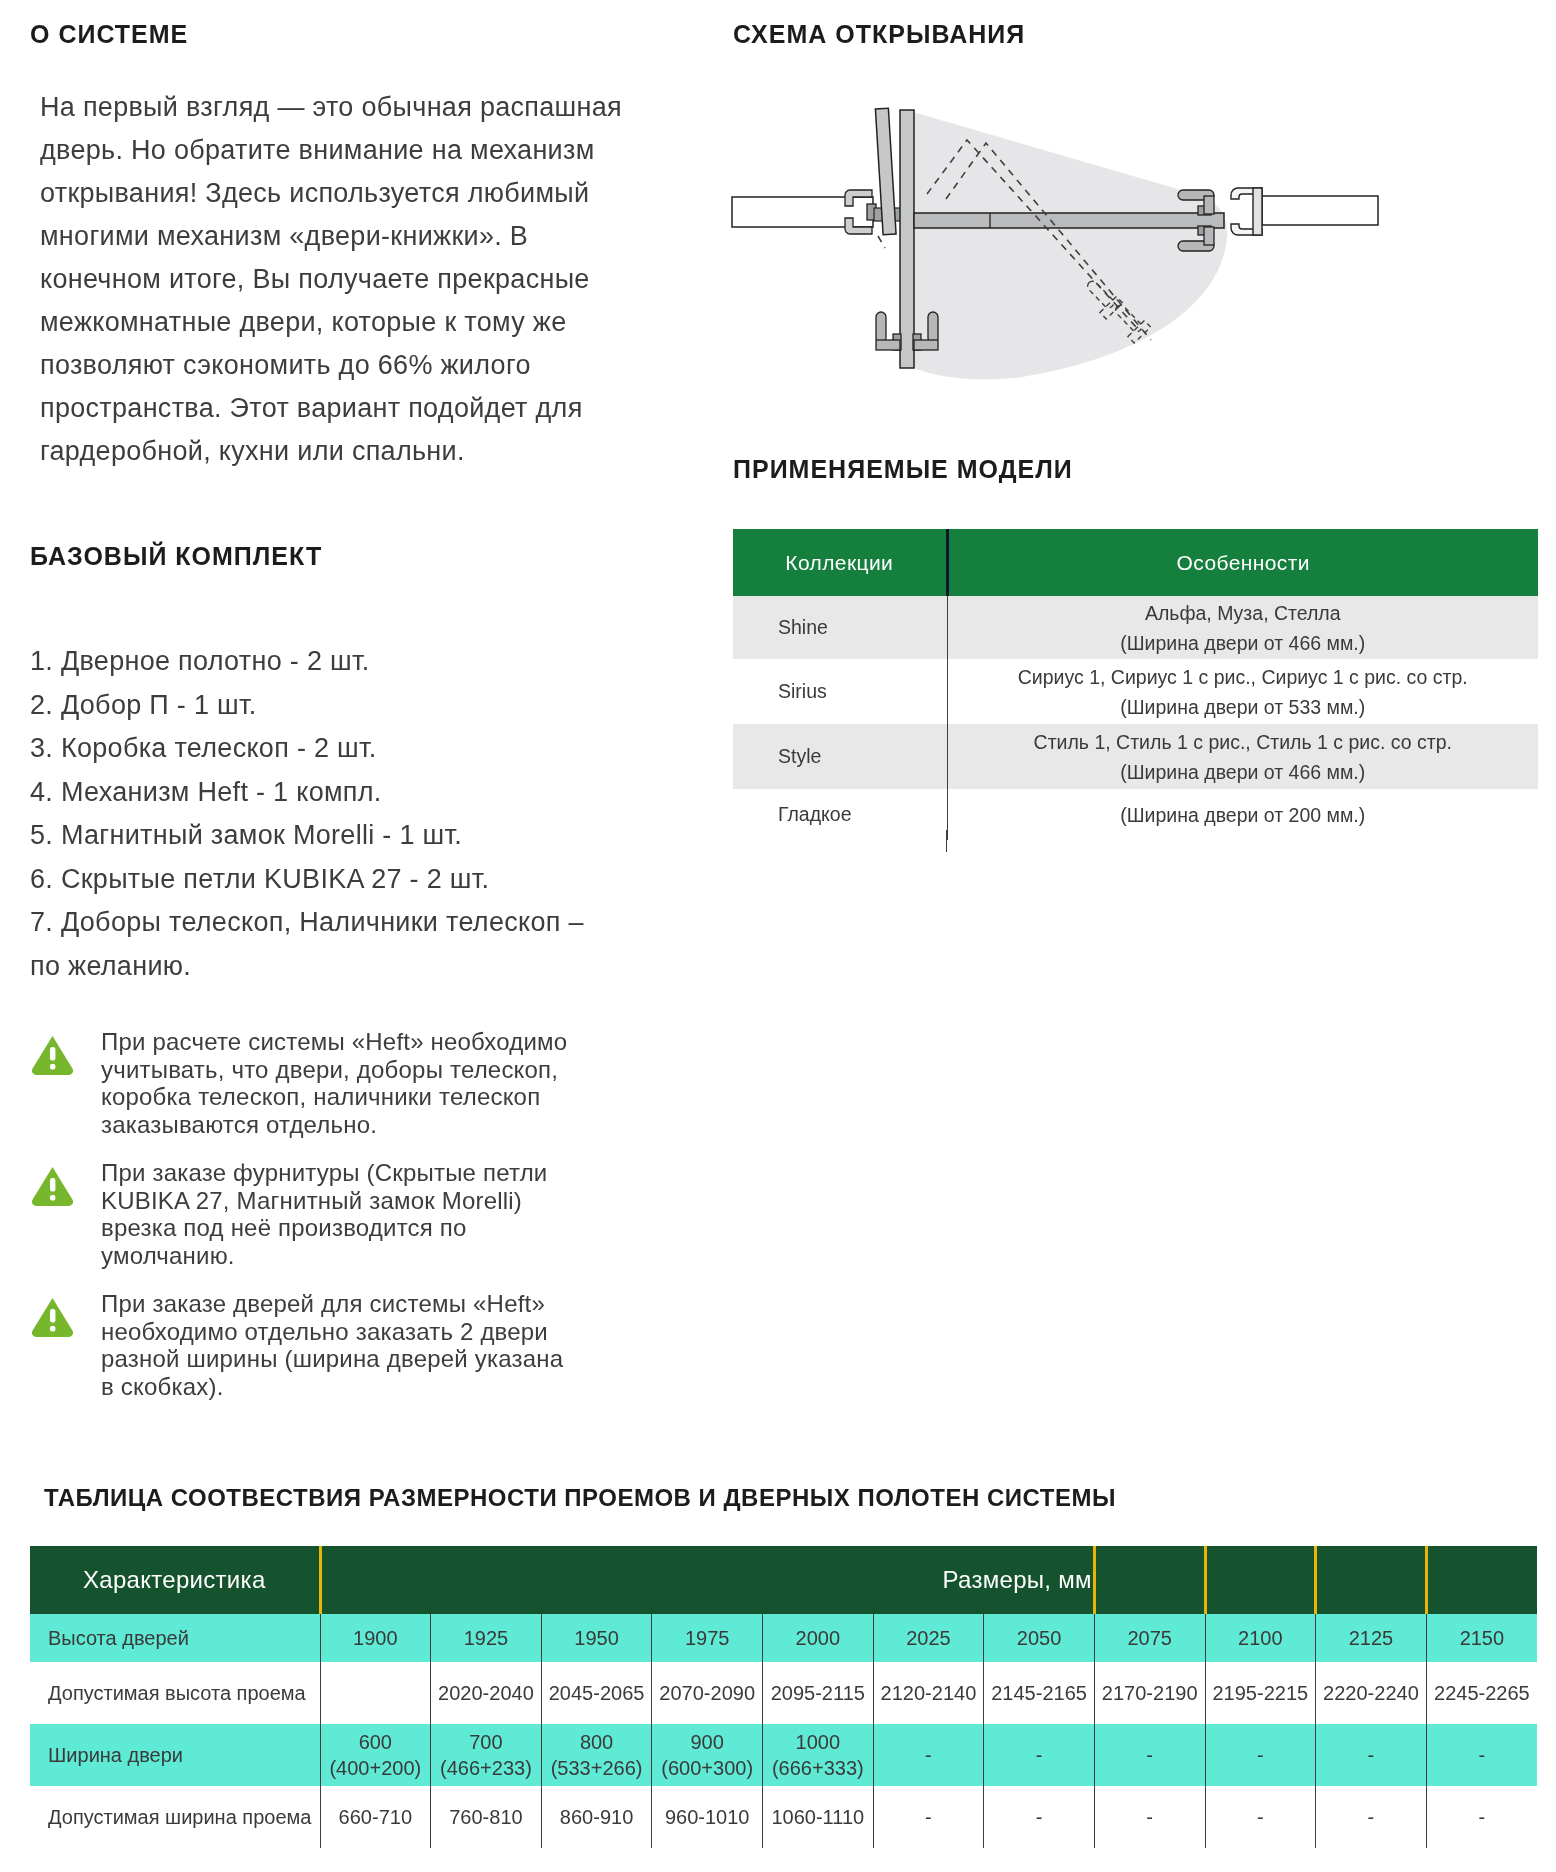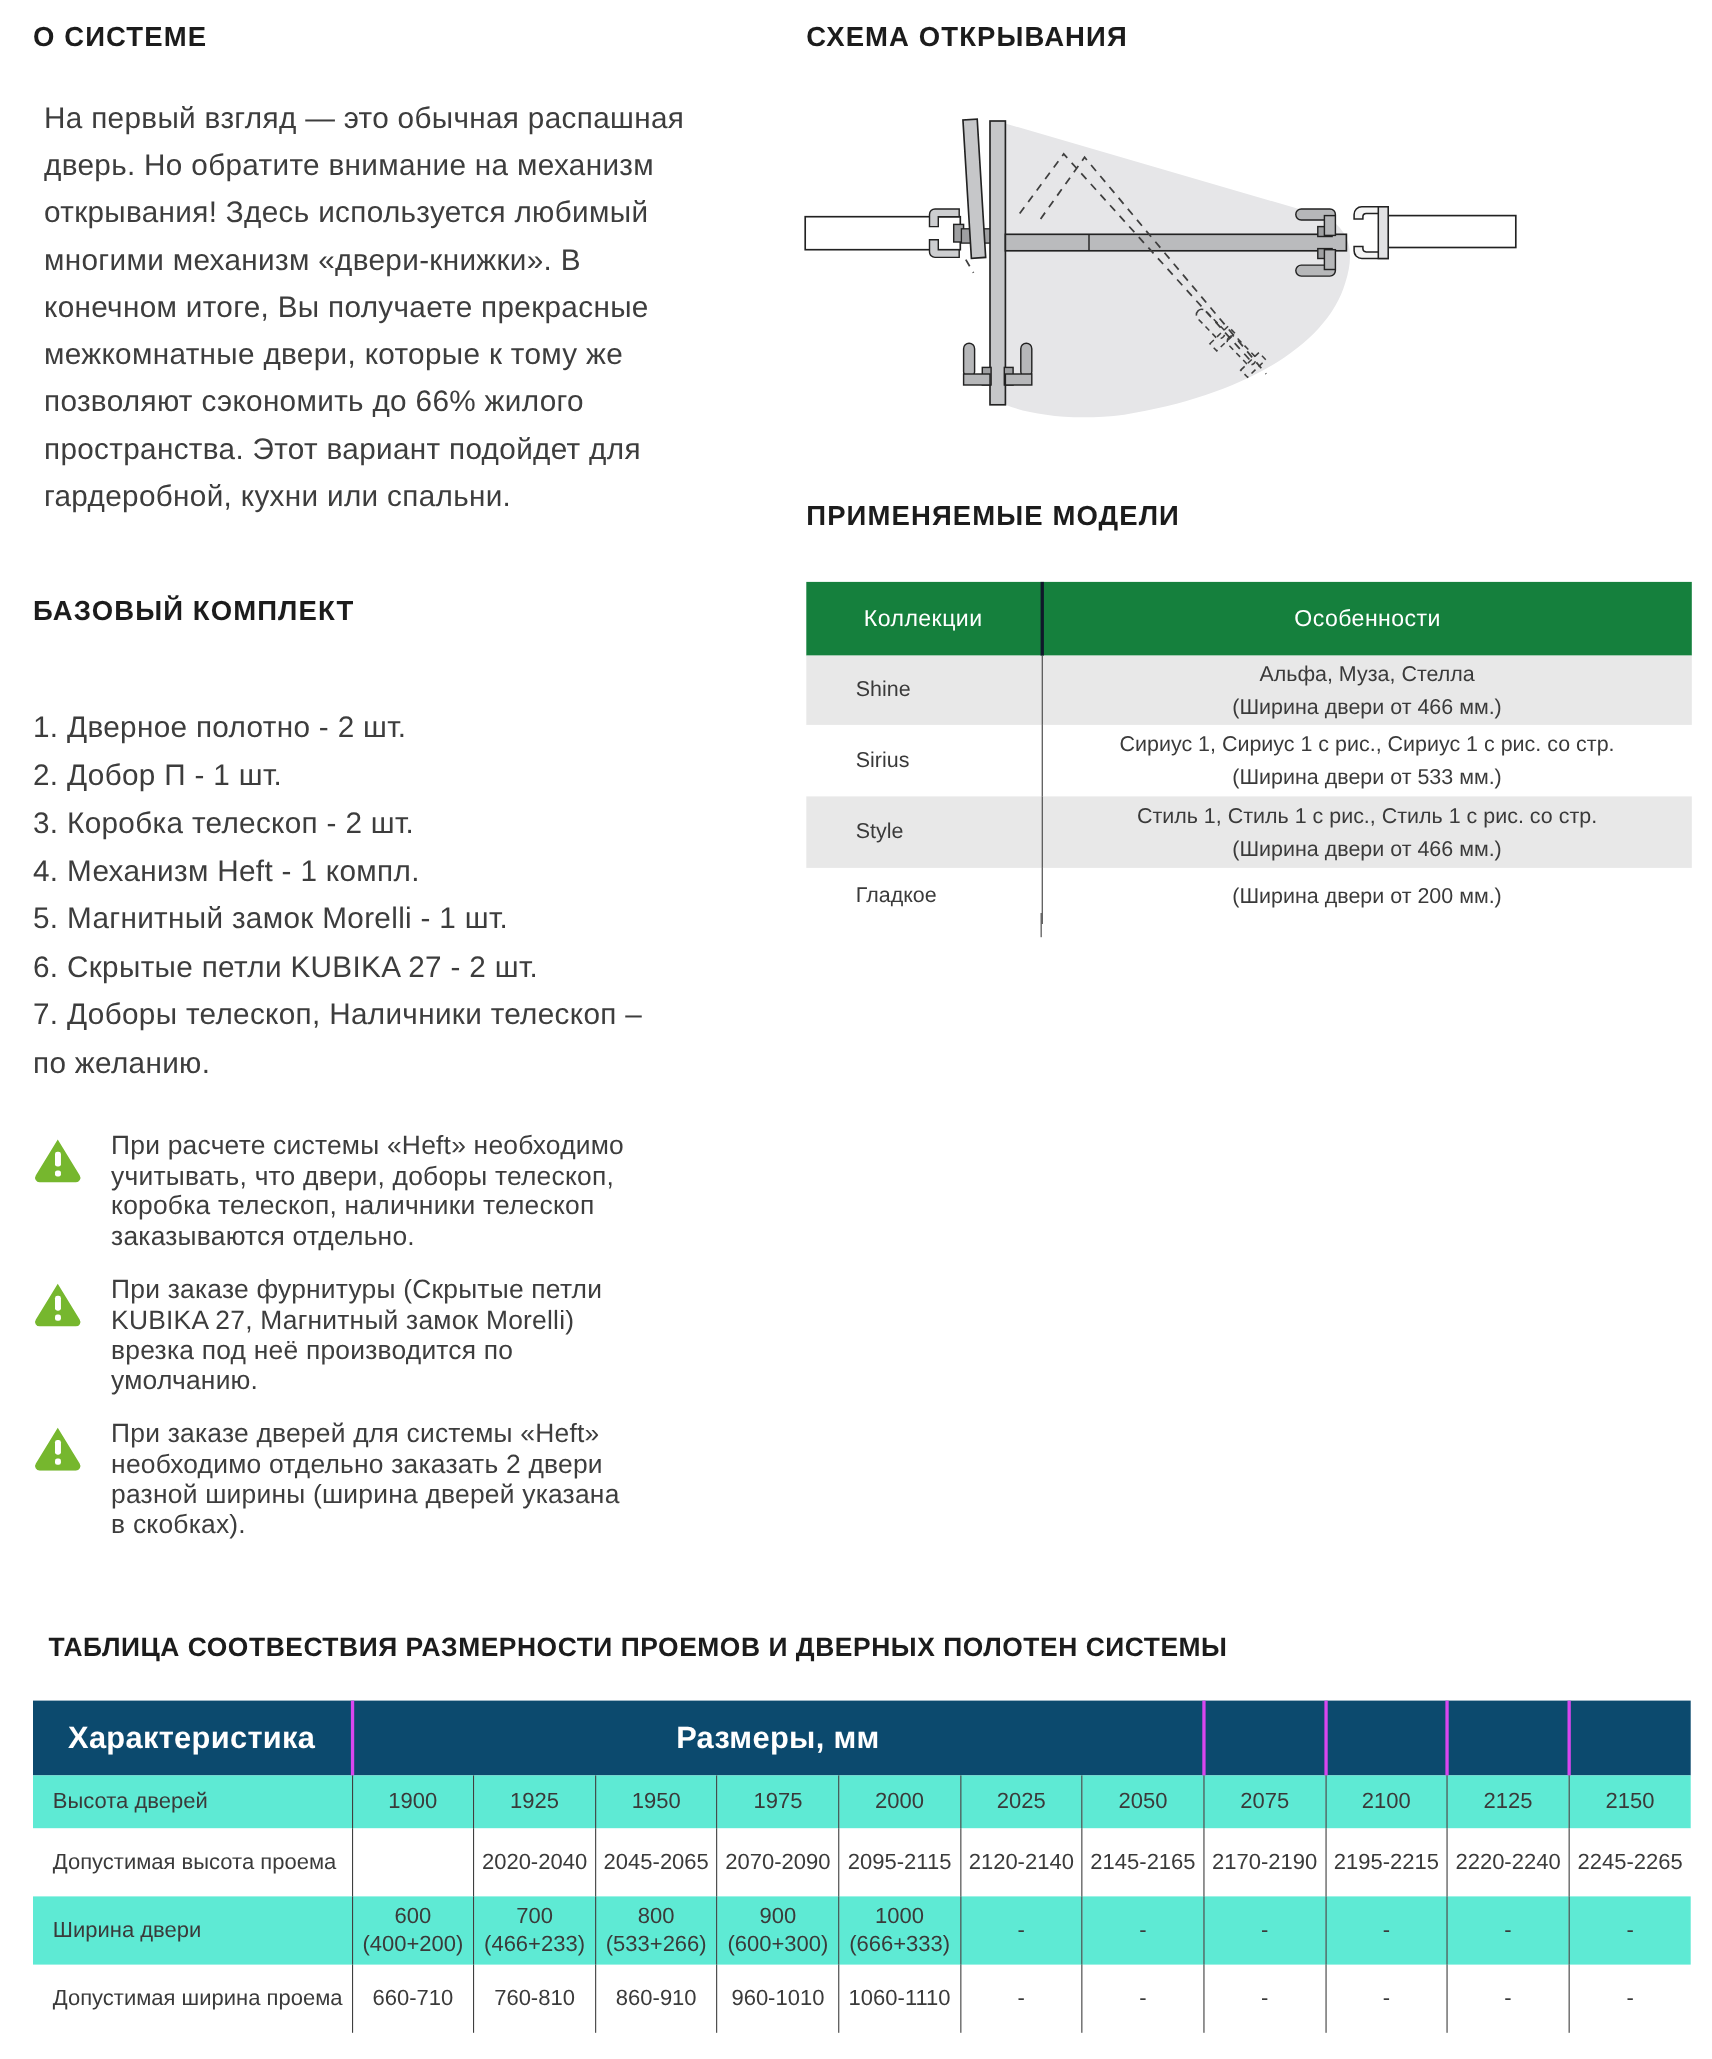--- a/index.html
+++ b/index.html
@@ -33,24 +33,24 @@
   .models tr.gray td{background:#e8e8e8;}
   .models tr.r1 td{height:61px;}
   .models tr.r2 td,.models tr.r3 td{height:63px;}
   .models tr.r4 td{height:49px;}
   .models .note{line-height:30px;}
   .models-tail{width:1px;background:#3f3f3f;height:22px;}
   
   .sizes{width:1507px;border-collapse:collapse;table-layout:fixed;}
   .sizes col.c1{width:290px;}
   .sizes th{
-    background:#0c4a6e;color:#fff;font-weight:700;font-size:28px;letter-spacing:.3px;
+    background:#14532d;color:#fff;font-weight:400;font-size:24px;letter-spacing:.3px;
     height:66px;text-align:center;vertical-align:middle;
   }
-  .sizes th.gap{border-left:3px solid #d946ef;}
+  .sizes th.gap{border-left:3px solid #eab308;text-align:right;}
   .sizes td{font-size:20px;color:#3a3a3a;text-align:center;vertical-align:middle;line-height:26px;}
   .sizes td.lbl{text-align:left;padding-left:18px;line-height:26px;}
   .sizes td.v{border-left:1px solid #3f3f3f;}
   .sizes tr.gray td{background:#5eead4;}
   .sizes tr.h46 td{height:46px;}
   .sizes tr.h60 td{height:60px;}
   .bt-head{font-size:24px;font-weight:700;color:#1c1c1c;letter-spacing:.5px;margin:14px;}
 </style>
 </head>
 <body>

